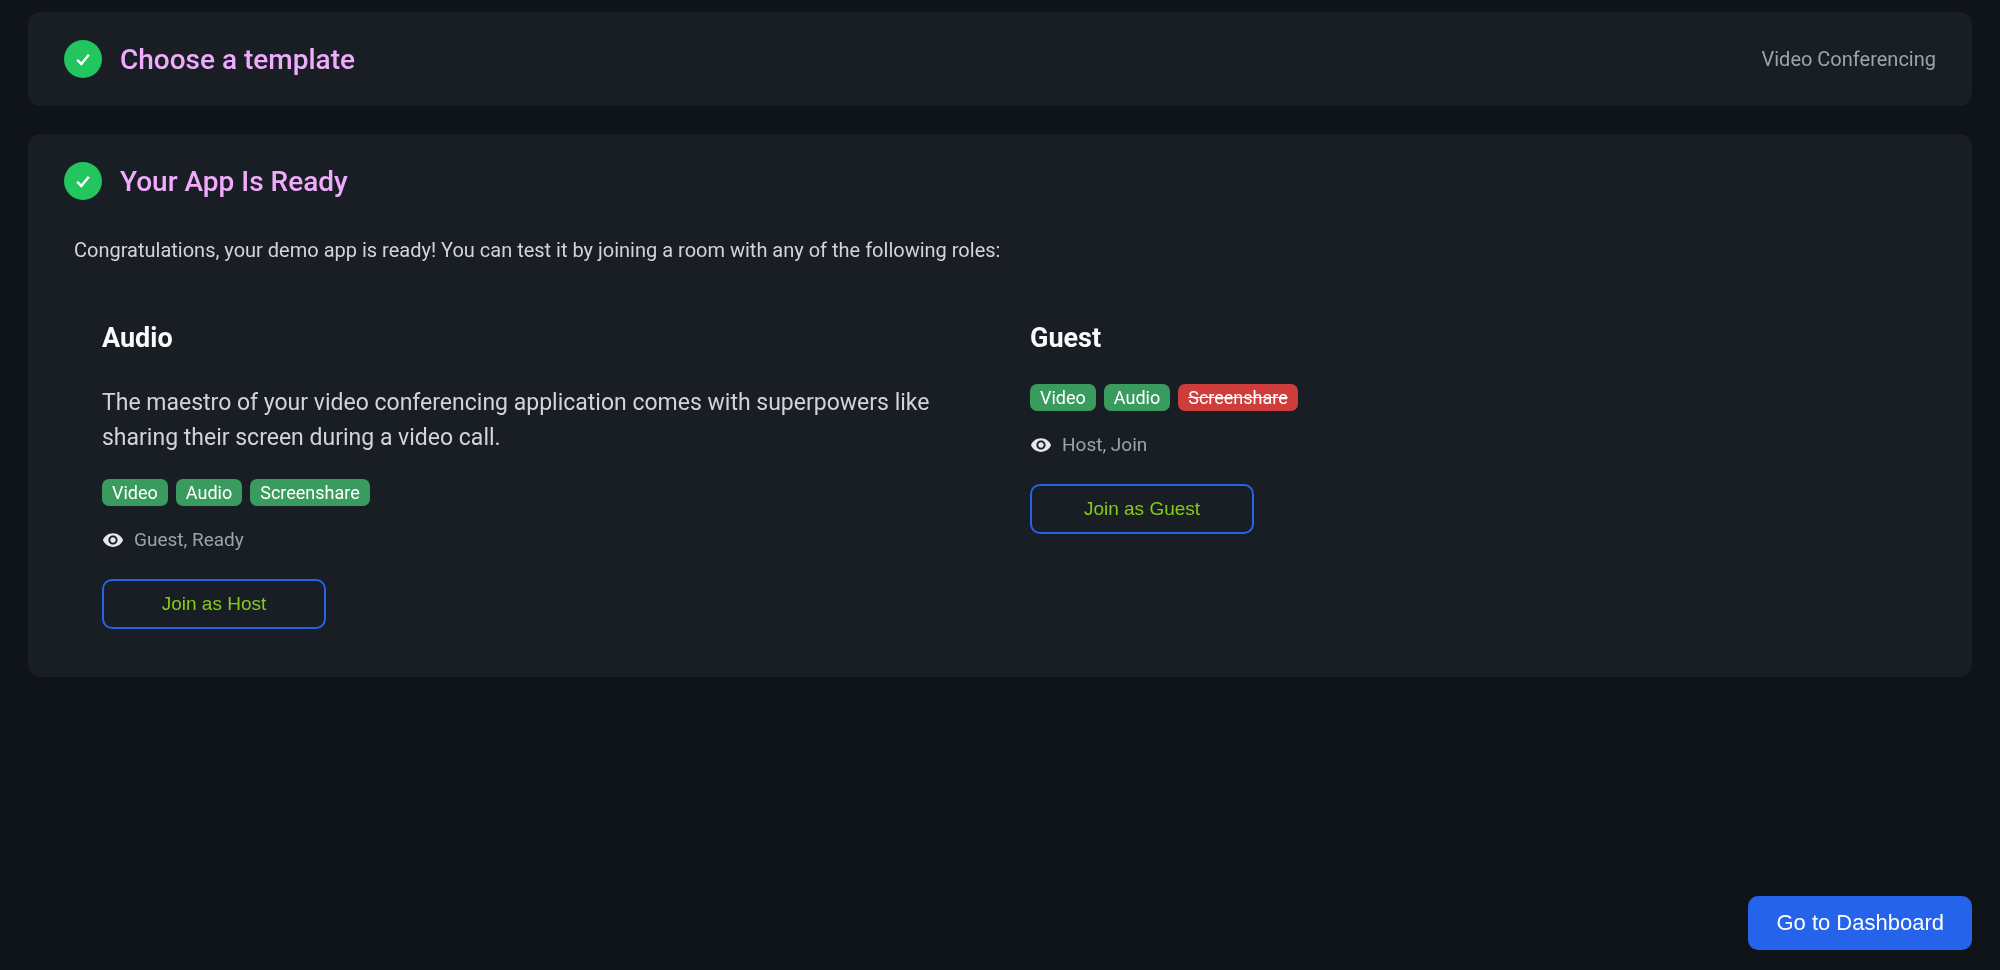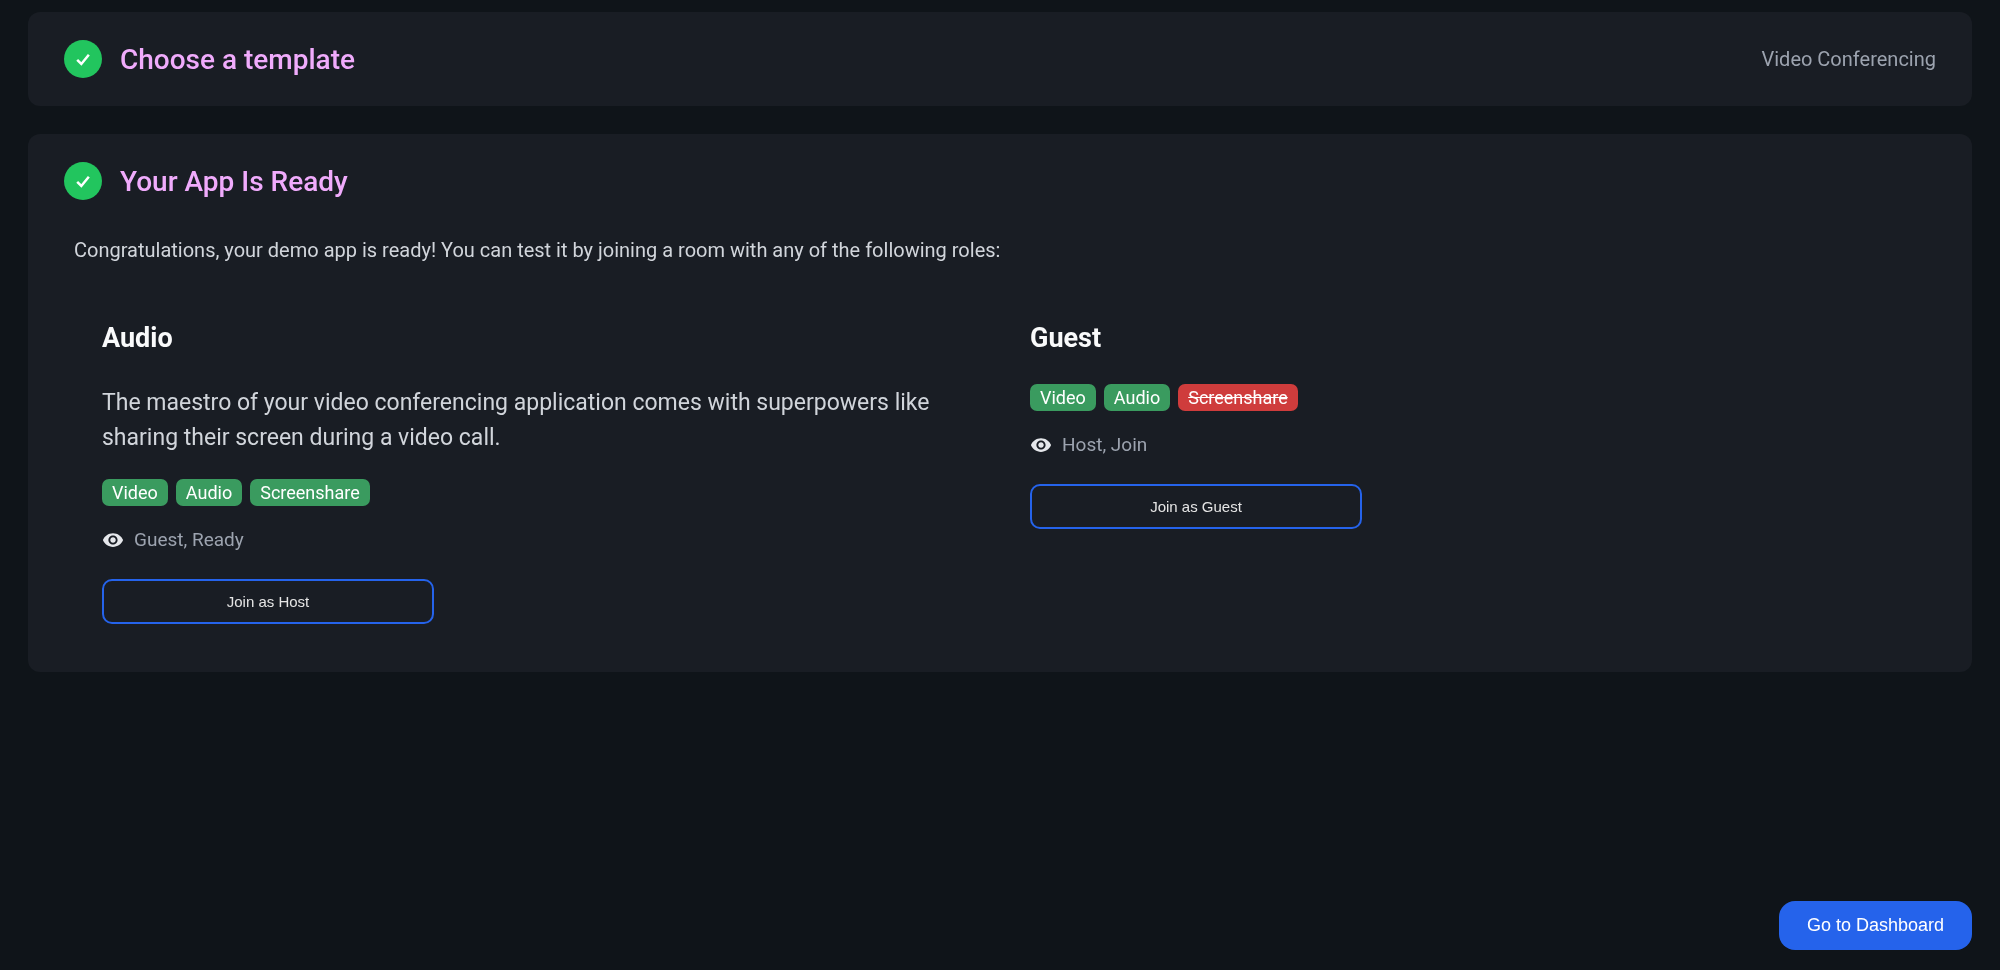--- a/index.html
+++ b/index.html
@@ -120,40 +120,40 @@
     .eye-icon svg {
       width: 100%;
       height: 100%;
       fill: #e5e7eb;
     }
     .visibility-text {
       font-size: 19px;
       color: #9ca3af;
     }
     .join-button {
-      width: 332px;
+      width: 224px;
       padding: 12px 0;
       background: transparent;
       border: 2px solid #2563eb;
       border-radius: 10px;
-      color: #e5e5e5;
-      font-size: 15px;
+      color: #84cc16;
+      font-size: 19px;
       font-weight: 400;
       cursor: pointer;
       text-align: center;
     }
     .dashboard-button {
       position: absolute;
       bottom: 20px;
       right: 28px;
       background-color: #2563eb;
       border: none;
-      border-radius: 16px;
+      border-radius: 10px;
       color: white;
-      font-size: 18px;
+      font-size: 22px;
       padding: 14px 28px;
       cursor: pointer;
     }
   </style>
 </head>
 <body>
 
 <div class="card">
   <div class="card-header">
     <div class="header-left">

